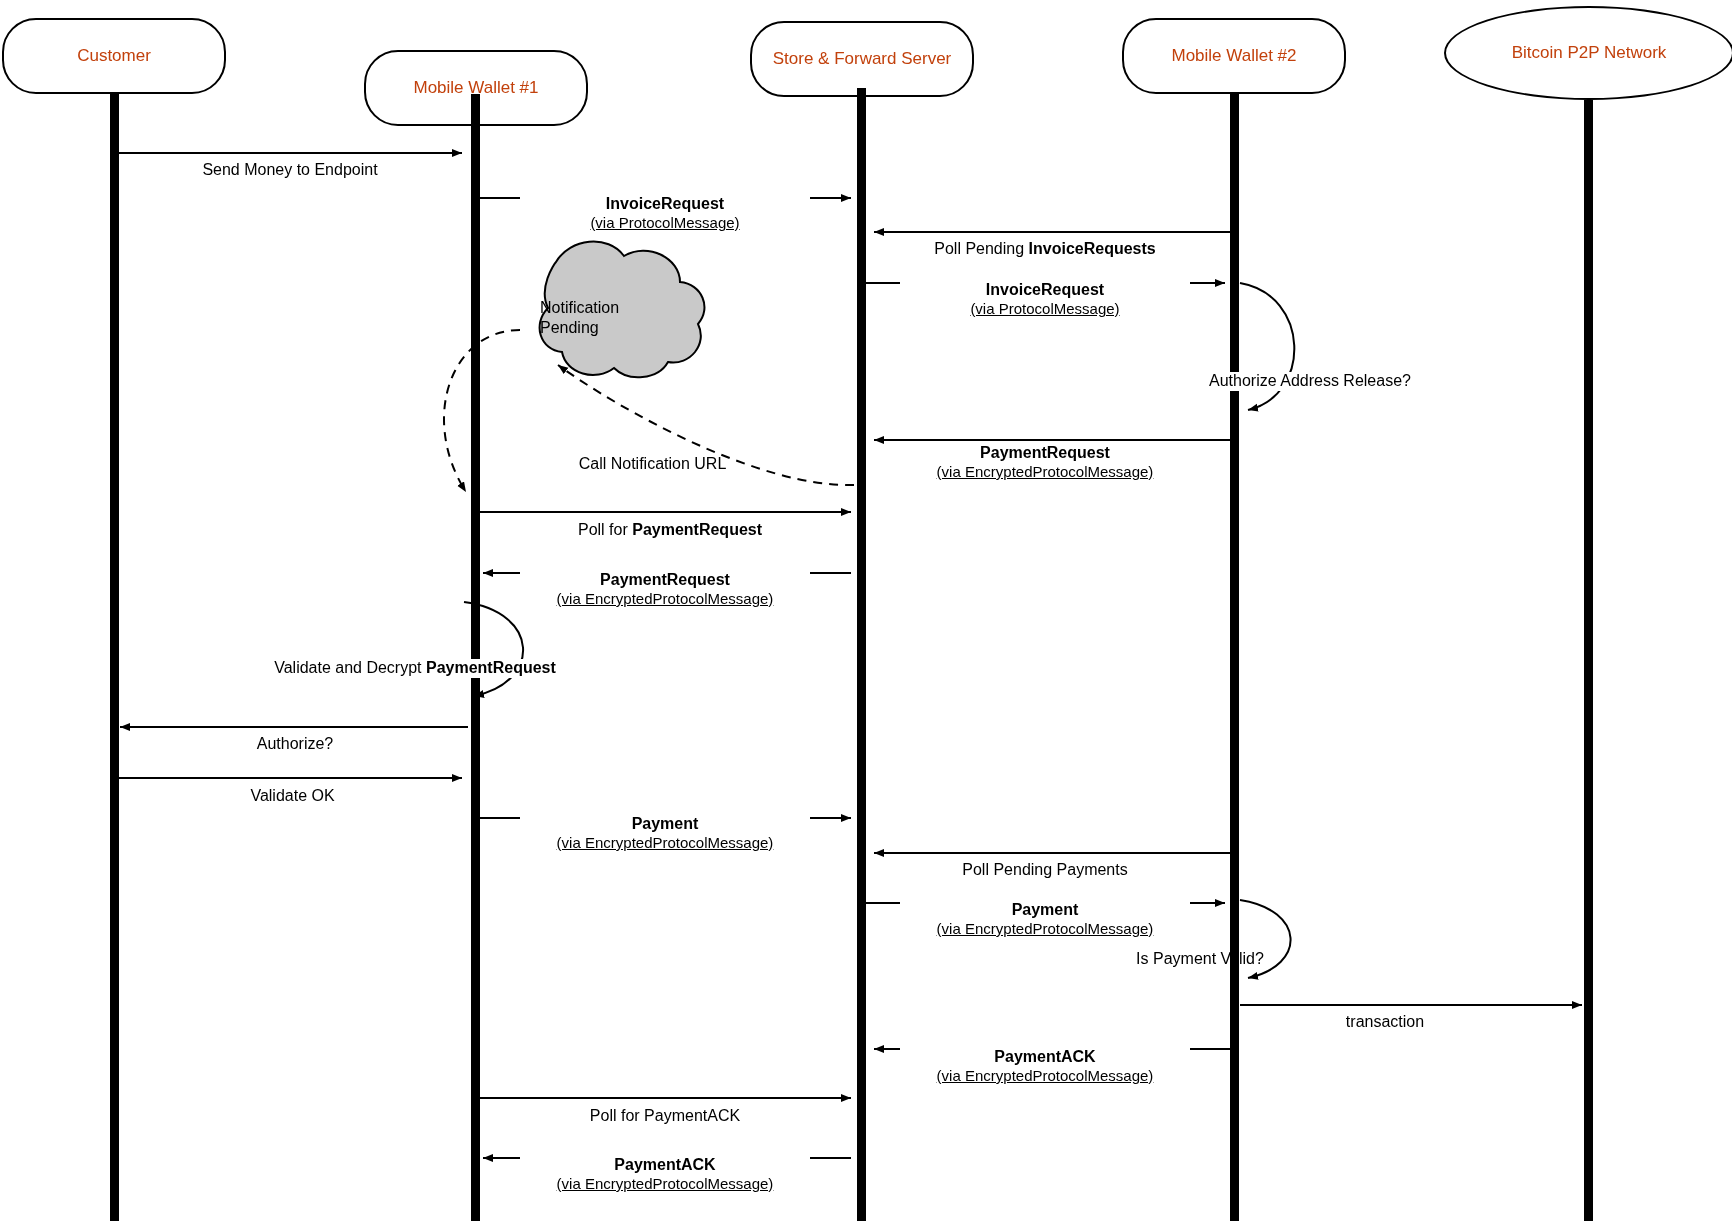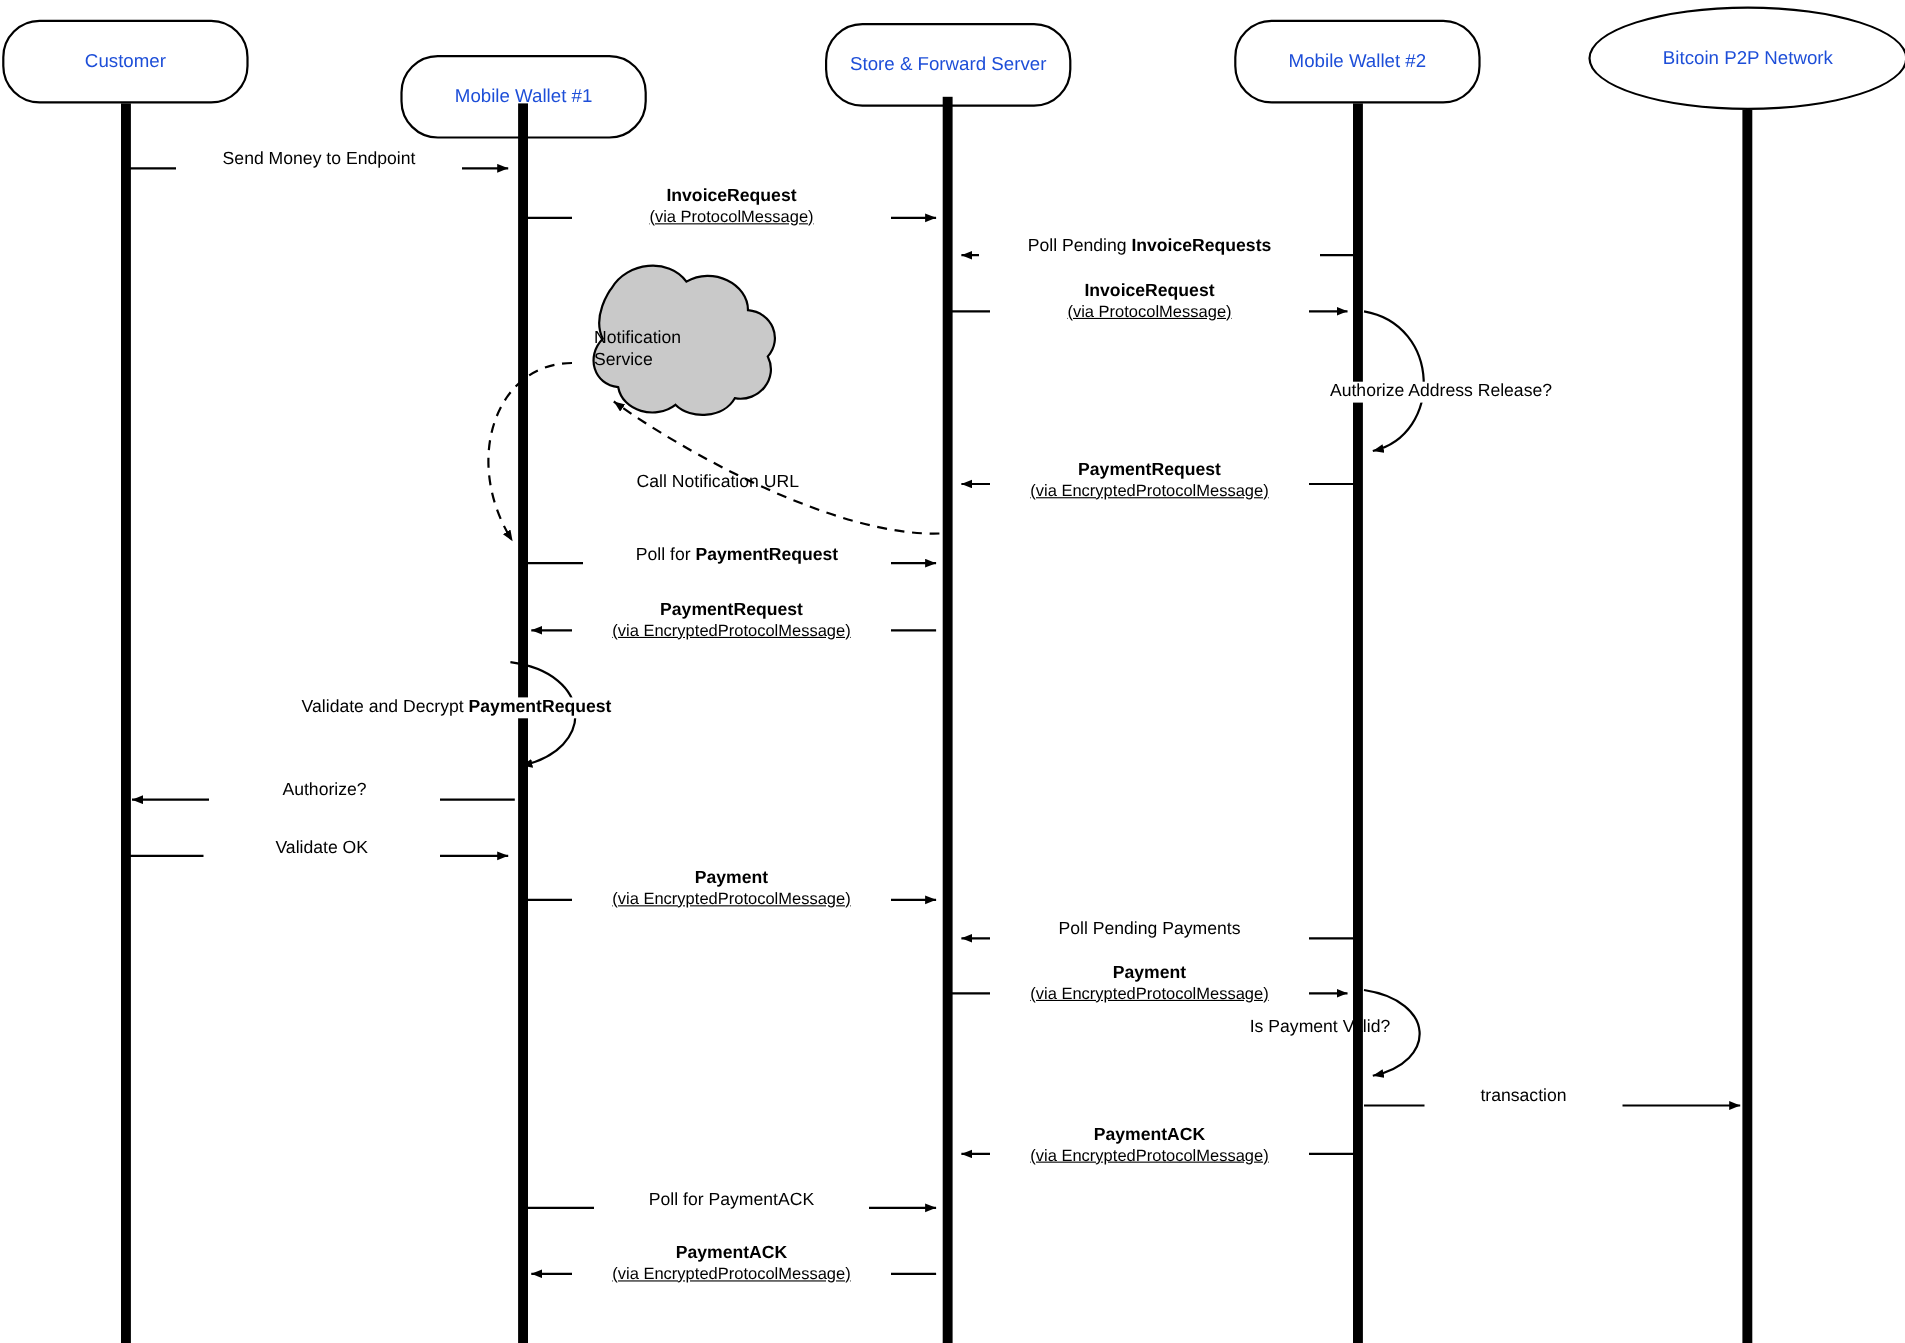--- a/index.html
+++ b/index.html
@@ -29,39 +29,40 @@
     position: absolute;
     box-sizing: border-box;
     border: 2px solid #000;
     background: #ffffff;
     display: flex;
     align-items: center;
     justify-content: center;
     text-align: center;
     font-size: 17px;
     line-height: 1.15;
-    color: #1d4ed8;
+    color: #c2410c;
   }
   .actor-head.rounded { border-radius: 34px; }
   .actor-head.ellipse { border-radius: 50%; }
   .lifeline {
     position: absolute;
     width: 9px;
     background: #000;
   }
   .msg-label {
     position: absolute;
     text-align: center;
     font-size: 16px;
     line-height: 1.18;
     color: #000;
     background: #ffffff;
     padding: 0 5px;
     box-sizing: border-box;
     white-space: nowrap;
+    margin-top: 25px;
   }
   .msg-label .bold { font-weight: bold; }
   .msg-label .sub { font-size: 15px; display: block; text-decoration: underline; }
   .cloud {
     position: absolute;
     font-size: 16px;
     line-height: 1.25;
     color: #000;
     display: flex;
     align-items: center;
@@ -163,21 +164,21 @@
 
   <div class="lifeline" style="left:110px; top:94px; height:1127px;"></div>
   <div class="lifeline" style="left:471px; top:94px; height:1127px;"></div>
   <div class="lifeline" style="left:857px; top:88px; height:1133px;"></div>
   <div class="lifeline" style="left:1230px; top:94px; height:1127px;"></div>
   <div class="lifeline" style="left:1584px; top:100px; height:1121px;"></div>
 
   <div class="cloud" style="left:540px; top:288px; width:155px; height:60px;">
     <div class="cloud-text">
       <div>Notification</div>
-      <div>Service</div>
+      <div>Pending</div>
     </div>
   </div>
 
   <div class="msg-label" style="left:160px; top:136px; width:260px;">
     <span>Send Money to Endpoint</span>
   </div>
 
   <div class="msg-label" style="left:520px; top:170px; width:290px;">
     <span class="bold">InvoiceRequest</span>
     <span class="sub">(via ProtocolMessage)</span>

